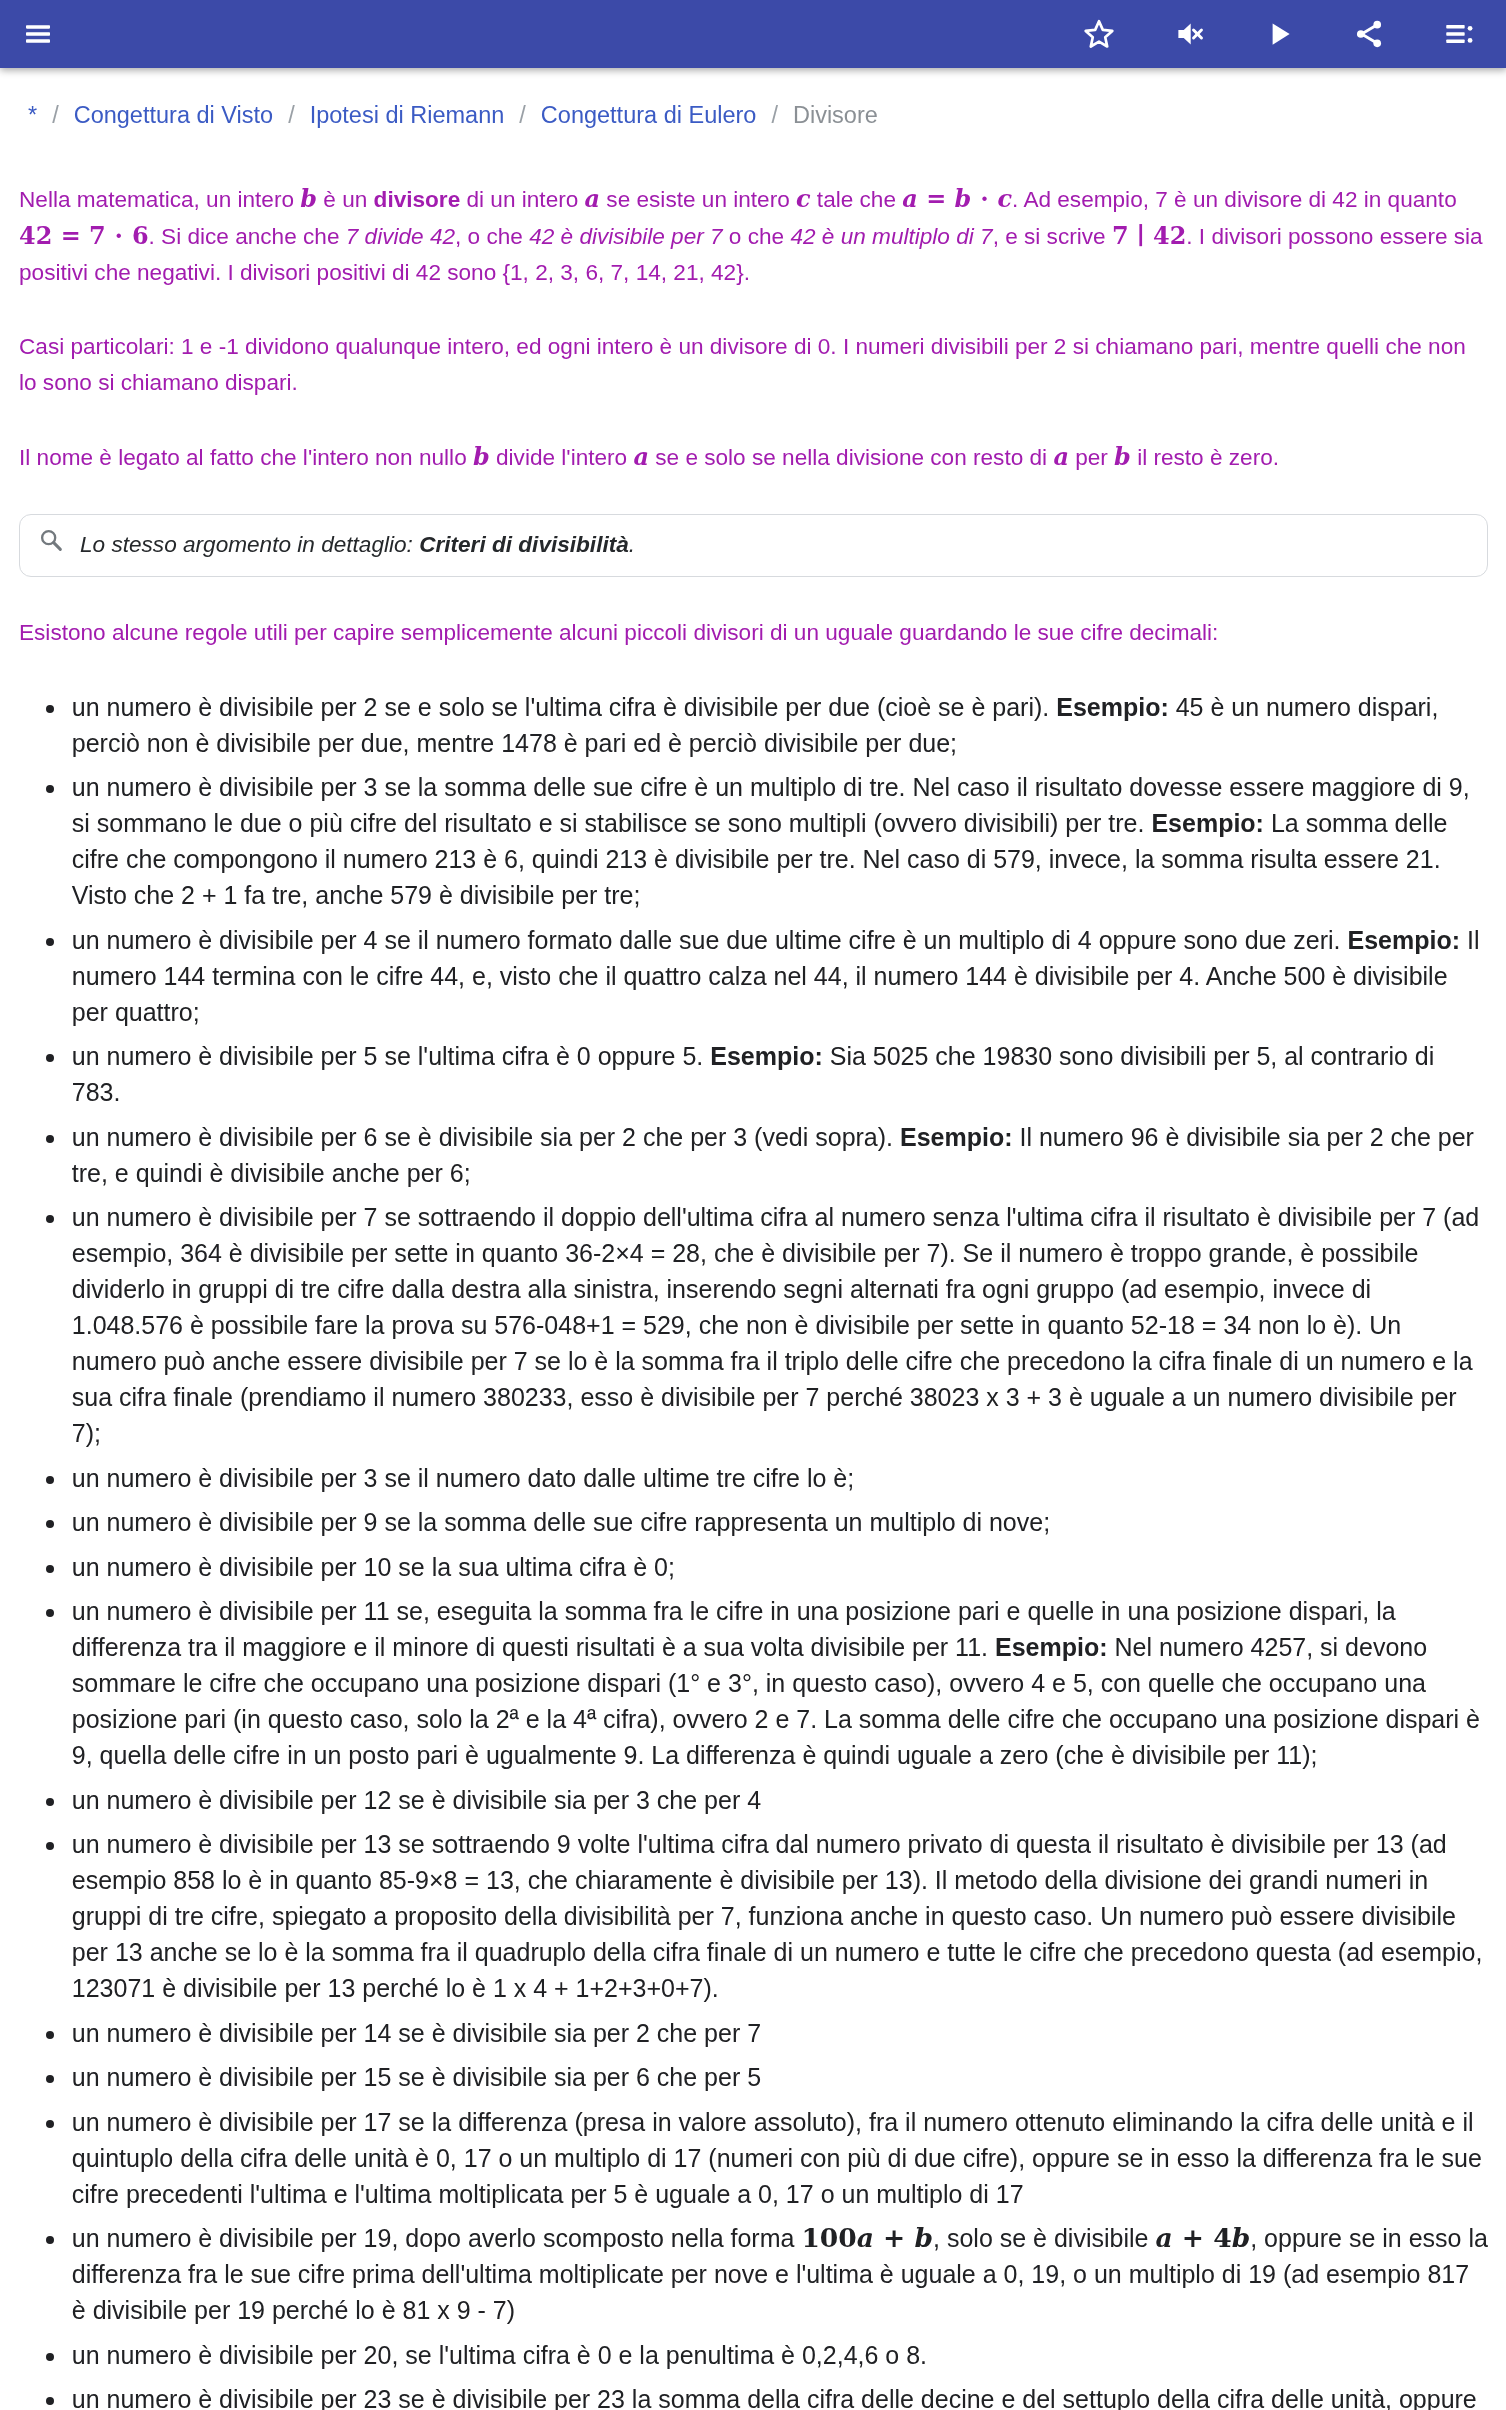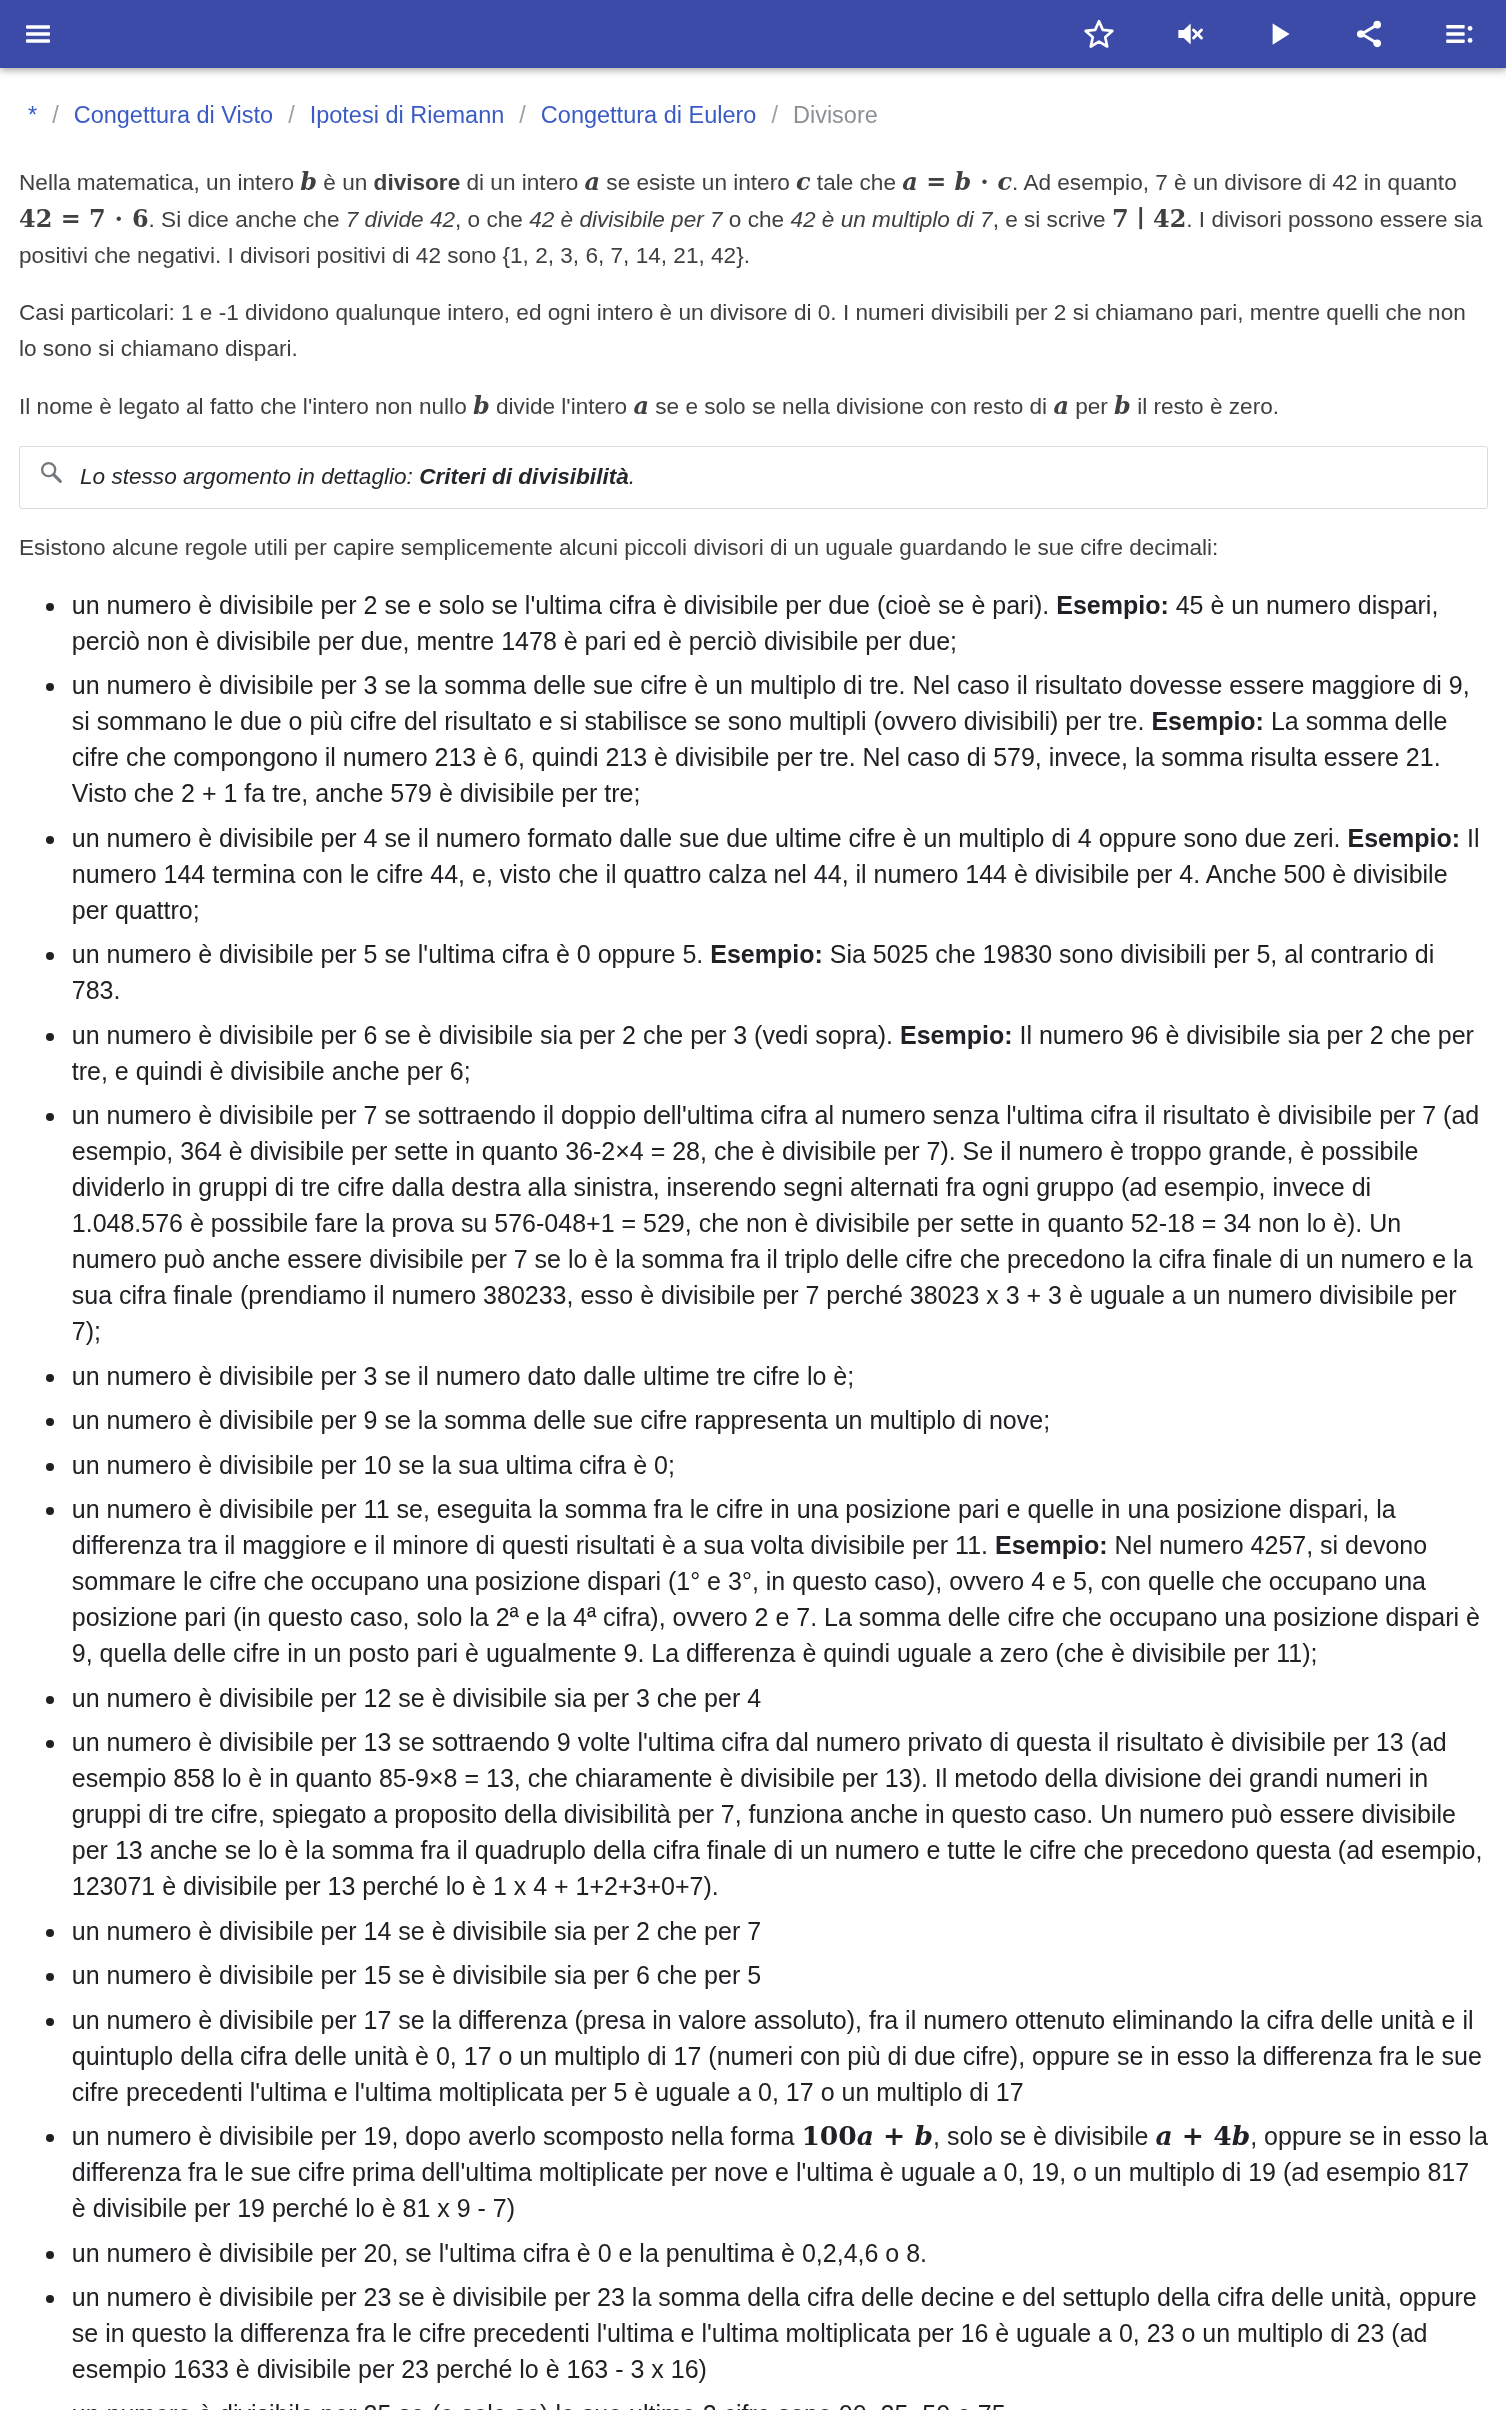--- a/index.html
+++ b/index.html
@@ -50,38 +50,38 @@
   }
   .crumb-link { color: #3b5bc4; text-decoration: none; cursor: pointer; }
   .crumb-sep { color: #9aa0a6; }
   .crumb-current { color: #8b9095; }
 
   
   .article { padding: 7.5px 19px 0 19px; }
   .article p {
     font-size: 22.6px;
     line-height: 36px;
-    margin: 21px 0;
-    color: #404040;
+    margin: 38px 0;
+    color: #a21caf;
   }
   .math {
     font-family: "DejaVu Serif", serif;
     font-weight: bold;
     font-size: 1.06em;
   }
   .section-title {
     font-size: 33px;
     font-weight: 700;
     color: #17181a;
     margin: 40px 0 17px 0;
     letter-spacing: 0.2px;
   }
   .hatnote {
     border: 1.9px solid #d7dade;
-    border-radius: 3px;
+    border-radius: 12px;
     background: #ffffff;
     display: flex;
     align-items: center;
     gap: 15px;
     padding: 11.3px 17px;
     margin: 0 0 7.5px 0;
     font-style: italic;
     font-size: 22.6px;
     line-height: 34px;
     color: #25282b;

